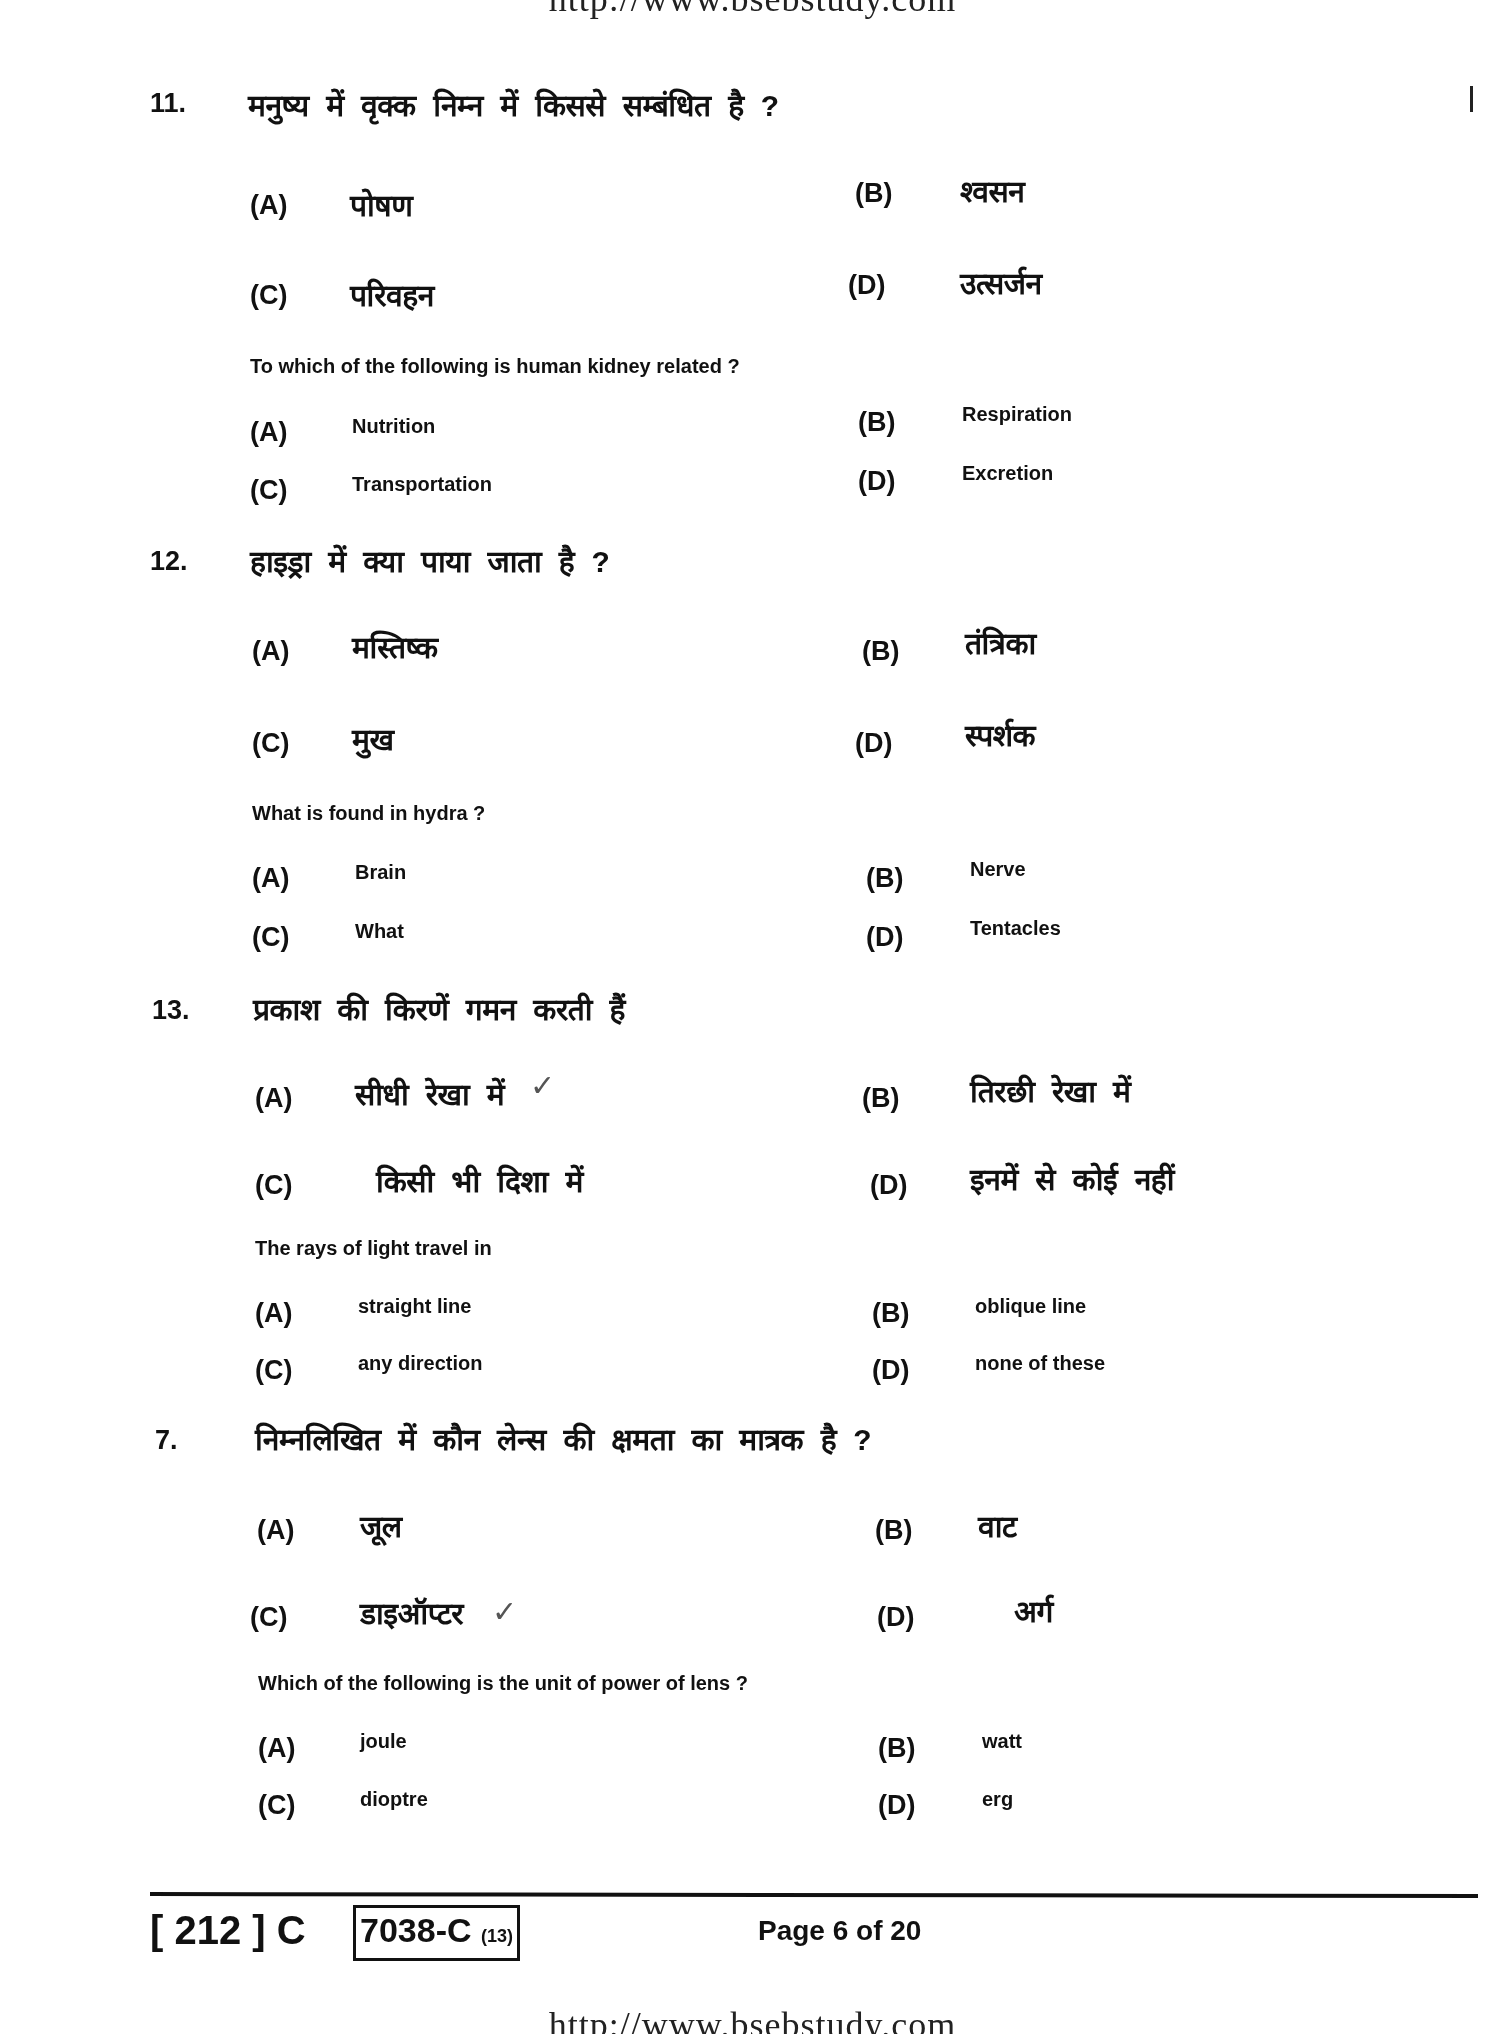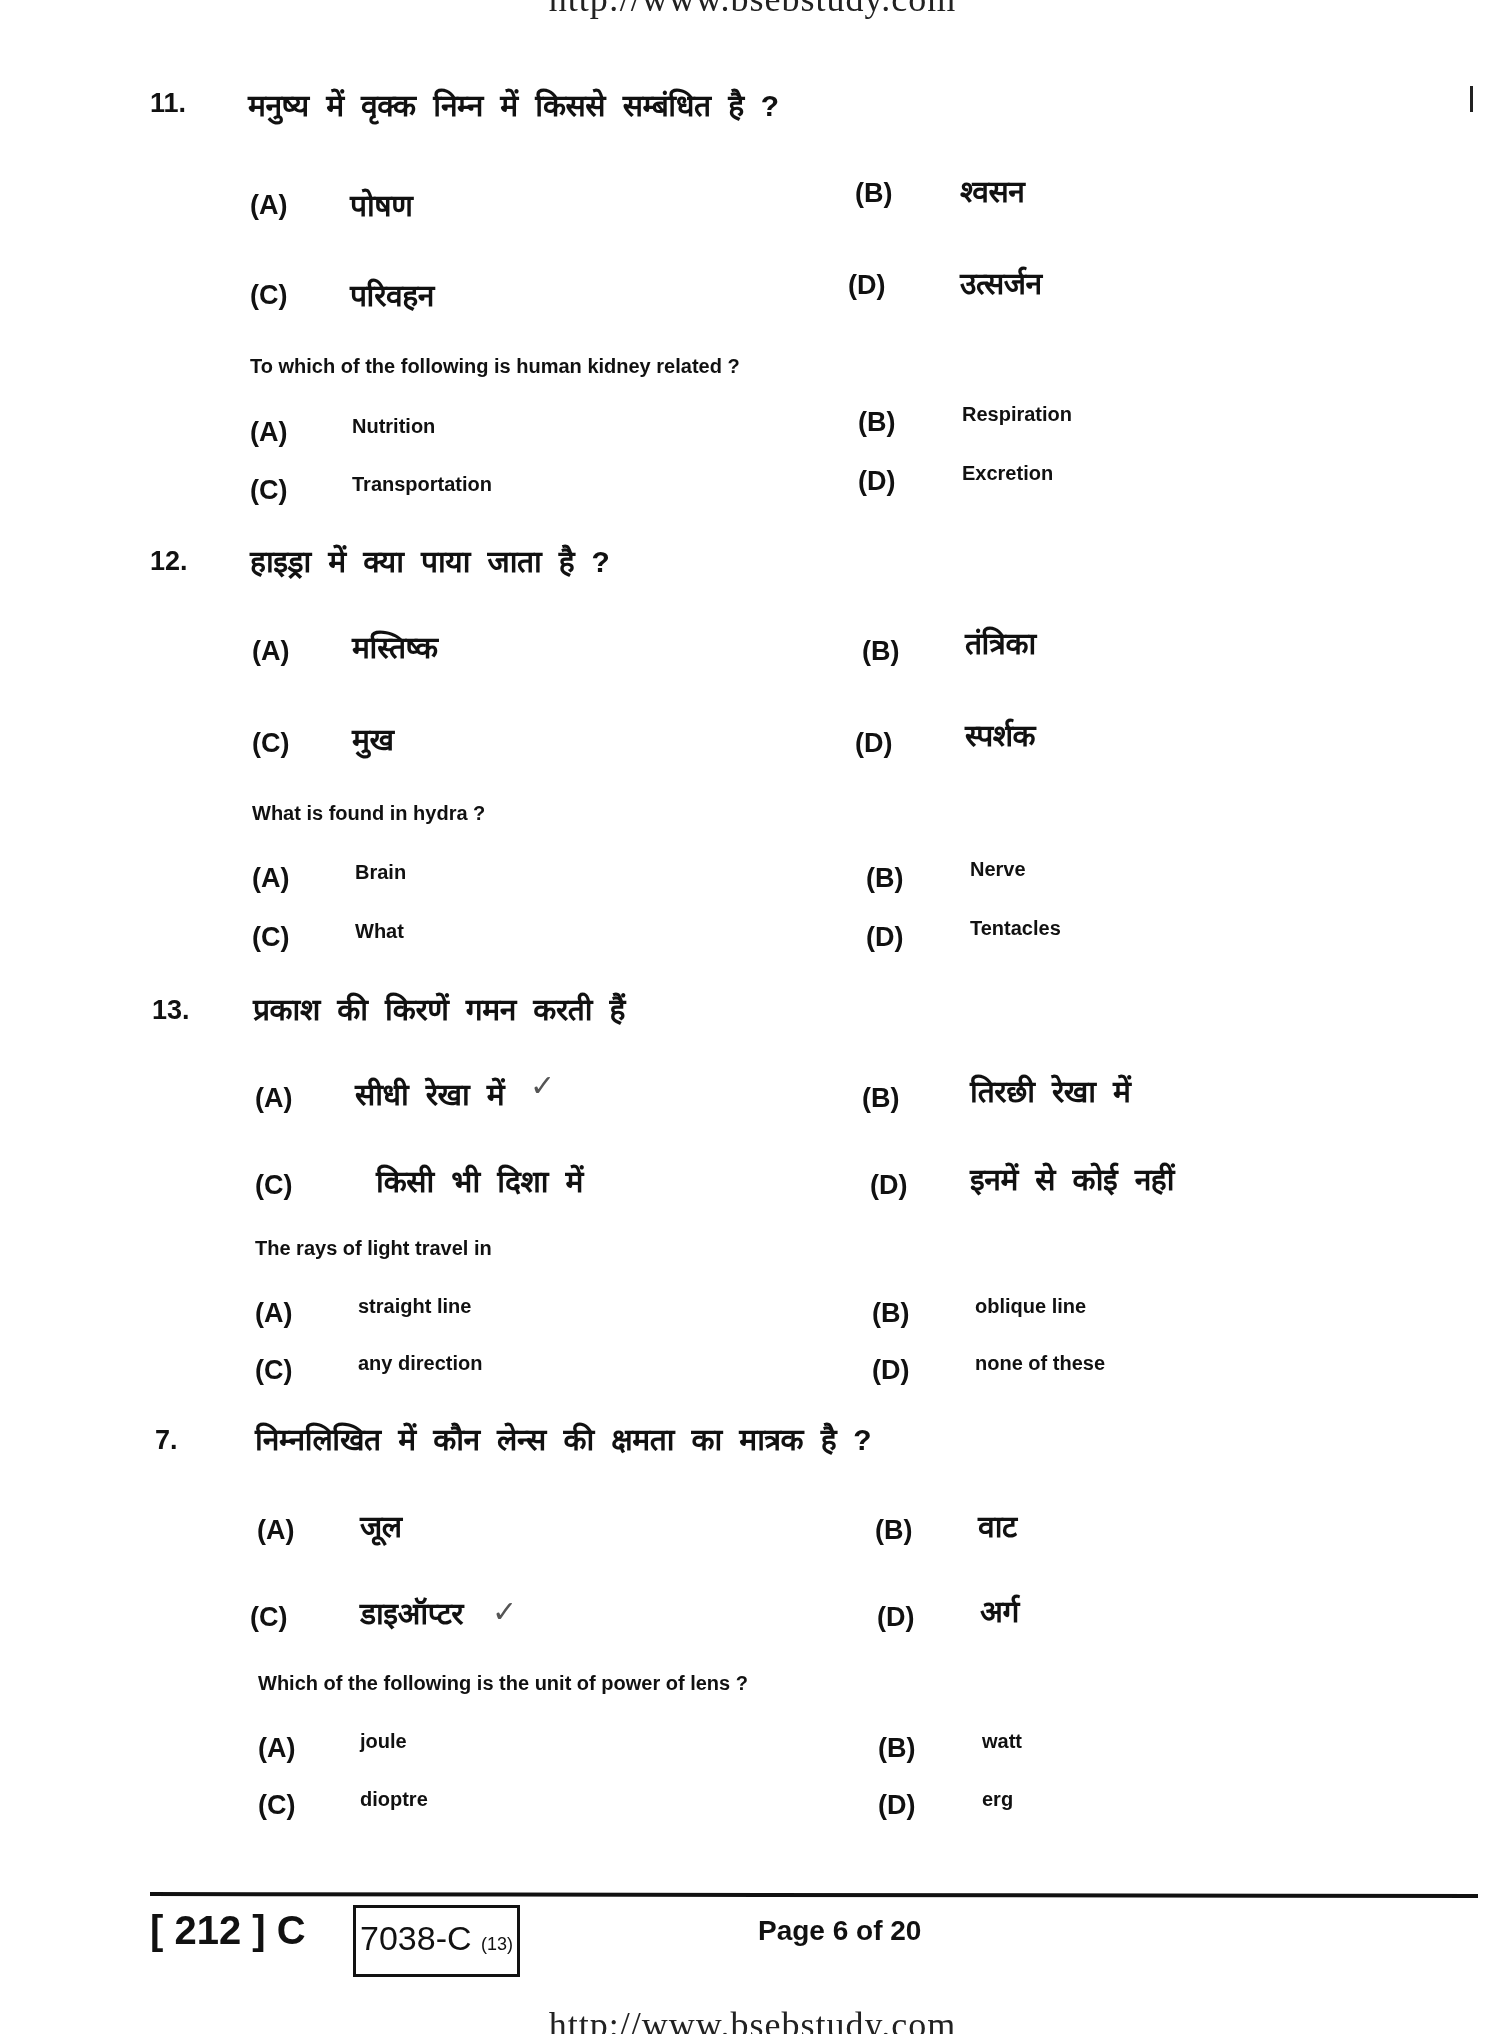--- a/index.html
+++ b/index.html
@@ -20,22 +20,22 @@
   .hi { font-family: Liberation Mono, monospace; font-size: 30px; font-weight: bold; letter-spacing: -0.5px; }
   .en { font-family: "Liberation Sans", "DejaVu Sans", sans-serif; font-size: 20px; font-weight: bold; }
   .optl { font-family: "Liberation Sans", "DejaVu Sans", sans-serif; font-size: 27px; font-weight: bold; }
   .tick { color: #555; font-family: "DejaVu Sans", sans-serif; font-size: 30px; font-weight: normal; }
   .rule {
     position: absolute; left: 150px; width: 1328px; height: 4px; top: 1893px;
     background: #111; transform: skewY(0.08deg);
   }
   .footer-left { left: 150px; top: 1908px; font-family: "Liberation Sans", sans-serif; font-weight: bold; font-size: 40px; }
   .footer-box {
-    left: 353px; top: 1905px; border: 3px solid #111; padding: 8px 4px;
-    font-family: "Liberation Sans", sans-serif; font-weight: normal; font-size: 34px; line-height: 44px;
+    left: 353px; top: 1905px; border: 3px solid #111; padding: 0 4px;
+    font-family: "Liberation Sans", sans-serif; font-weight: bold; font-size: 34px; line-height: 44px;
   }
   .footer-box small { font-size: 18px; }
   .footer-page { left: 758px; top: 1915px; font-family: "Liberation Sans", sans-serif; font-weight: bold; font-size: 28px; }
   .margin-mark { left: 1470px; top: 86px; width: 3px; height: 26px; background: #222; }
 </style>
 </head>
 <body>
 
 <div class="abs url top">http://www.bsebstudy.com</div>
 <div class="abs margin-mark"></div>
@@ -122,21 +122,21 @@
 
   <span class="abs optl" style="left:257px;top:1515px">(A)</span>
   <span class="abs hi" style="left:360px;top:1505px">जूल</span>
   <span class="abs optl" style="left:875px;top:1515px">(B)</span>
   <span class="abs hi" style="left:978px;top:1505px">वाट</span>
 
   <span class="abs optl" style="left:250px;top:1602px">(C)</span>
   <span class="abs hi" style="left:360px;top:1592px">डाइऑप्टर</span>
   <span class="abs tick" style="left:492px;top:1594px">✓</span>
   <span class="abs optl" style="left:877px;top:1602px">(D)</span>
-  <span class="abs hi" style="left:980px;top:1590px">अर्ग</span>
+  <span class="abs hi" style="left:1014px;top:1590px">अर्ग</span>
 
   <span class="abs en" style="left:258px;top:1672px">Which of the following is the unit of power of lens ?</span>
   <span class="abs optl" style="left:258px;top:1733px">(A)</span>
   <span class="abs en" style="left:360px;top:1730px">joule</span>
   <span class="abs optl" style="left:878px;top:1733px">(B)</span>
   <span class="abs en" style="left:982px;top:1730px">watt</span>
   <span class="abs optl" style="left:258px;top:1790px">(C)</span>
   <span class="abs en" style="left:360px;top:1788px">dioptre</span>
   <span class="abs optl" style="left:878px;top:1790px">(D)</span>
   <span class="abs en" style="left:982px;top:1788px">erg</span>

